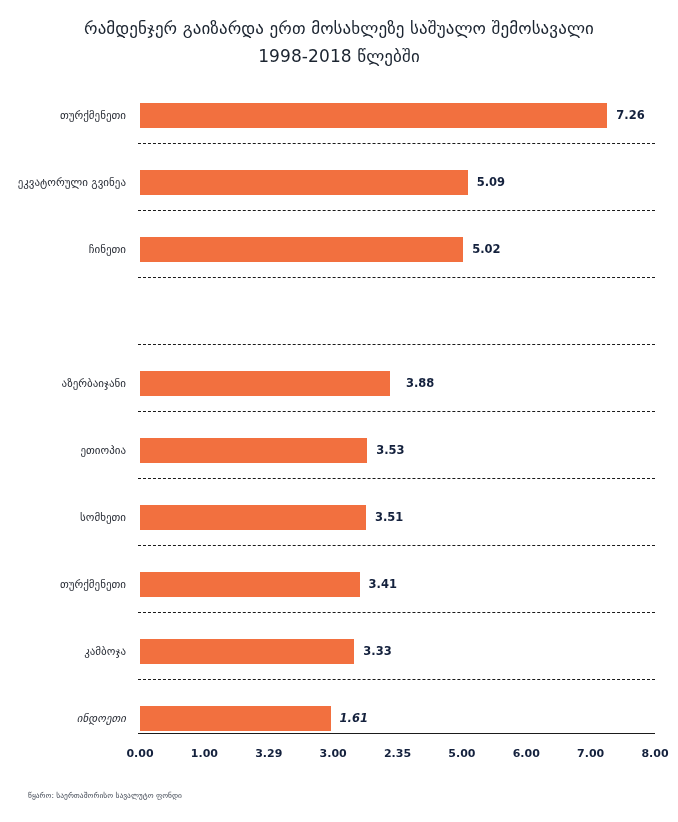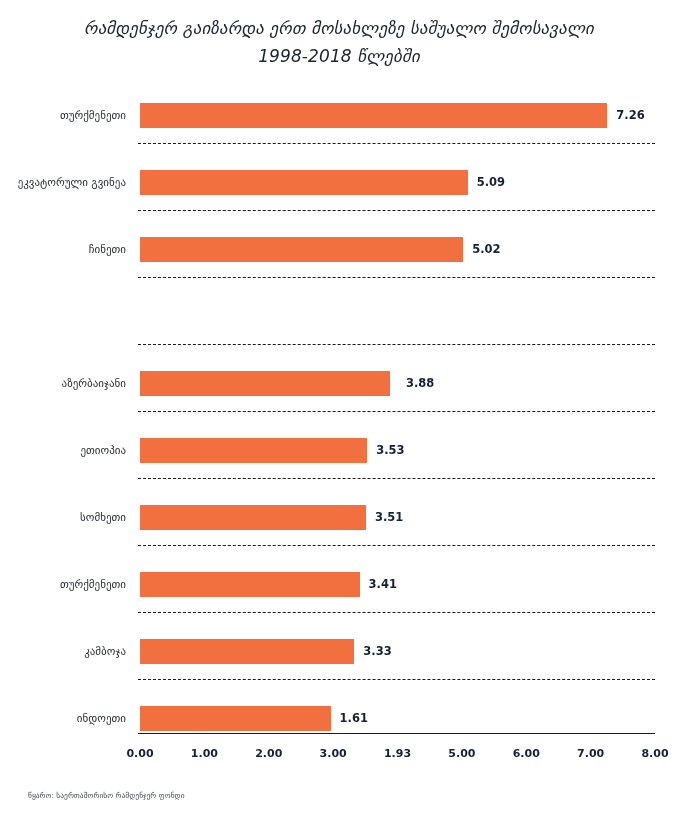--- a/index.html
+++ b/index.html
@@ -18,21 +18,20 @@
     position:absolute;left:0;top:14px;width:678px;
     text-align:center;
   }
   .title-line{
     font-size:17px;
     font-weight:400;
     color:#1b2430;
     line-height:28px;
     letter-spacing:0.1px;
     white-space:nowrap;
-    font-style:italic;
   }
 
   
   .plot{
     position:absolute;
     left:0;top:88px;
     width:678px;height:645px;
   }
   .row{
     position:absolute;
@@ -149,35 +148,35 @@
         <div class="bar" style="width: 219.519px; background: rgb(242, 112, 63);"></div>
         <div class="val-label" style="left: 368.519px;">3.41</div>
       </div>
       <div class="gridline" style="top: 524px;"></div>
       <div class="row" style="top: 539px;">
         <div class="cat-label">კამბოჯა</div>
         <div class="bar" style="width: 214.369px; background: rgb(242, 112, 63);"></div>
         <div class="val-label" style="left: 363.369px;">3.33</div>
       </div>
       <div class="gridline" style="top: 591px;"></div>
-      <div class="row" style="top: 606px;">
+      <div class="row" style="top: 606px; font-style: italic;">
         <div class="cat-label">ინდოეთი</div>
         <div class="bar" style="width: 190.55px; background: rgb(242, 112, 63);"></div>
         <div class="val-label" style="left: 339.55px;">1.61</div>
       </div>
     </div>
 
   <div class="axis-line"></div>
   <div id="xticks">
       <div class="tick" style="left: 140px;">0.00</div>
       <div class="tick" style="left: 204.375px;">1.00</div>
-      <div class="tick" style="left: 268.75px;">2.00</div>
+      <div class="tick" style="left: 268.75px;">3.29</div>
       <div class="tick" style="left: 333.125px;">3.00</div>
-      <div class="tick" style="left: 397.5px;">1.93</div>
+      <div class="tick" style="left: 397.5px;">2.35</div>
       <div class="tick" style="left: 461.875px;">5.00</div>
       <div class="tick" style="left: 526.25px;">6.00</div>
       <div class="tick" style="left: 590.625px;">7.00</div>
       <div class="tick" style="left: 655px;">8.00</div>
     </div>
 
-  <div class="source">წყარო: საერთაშორისო რამდენჯერ ფონდი</div>
+  <div class="source">წყარო: საერთაშორისო სავალუტო ფონდი</div>
 
 </div>
 
 </body></html>

